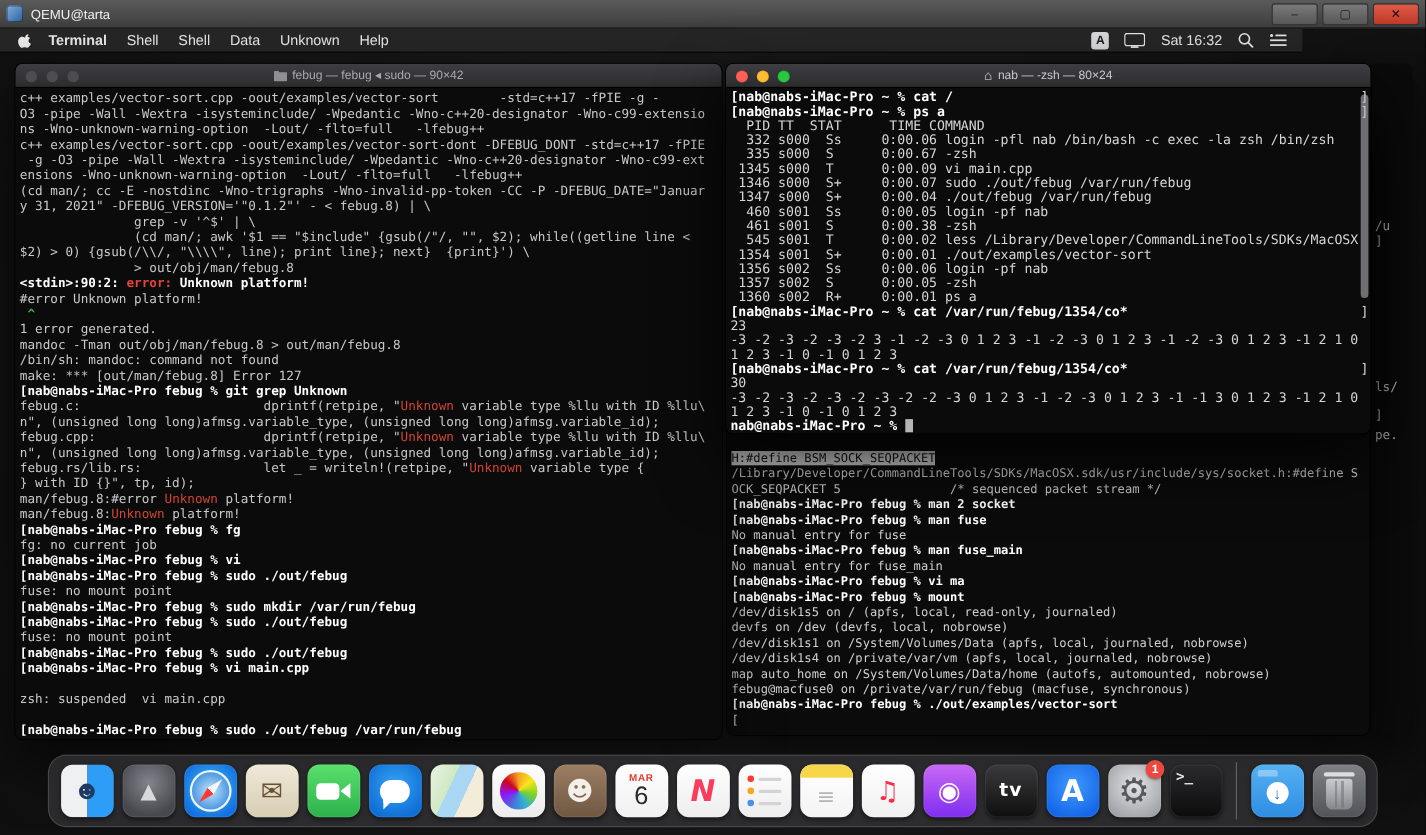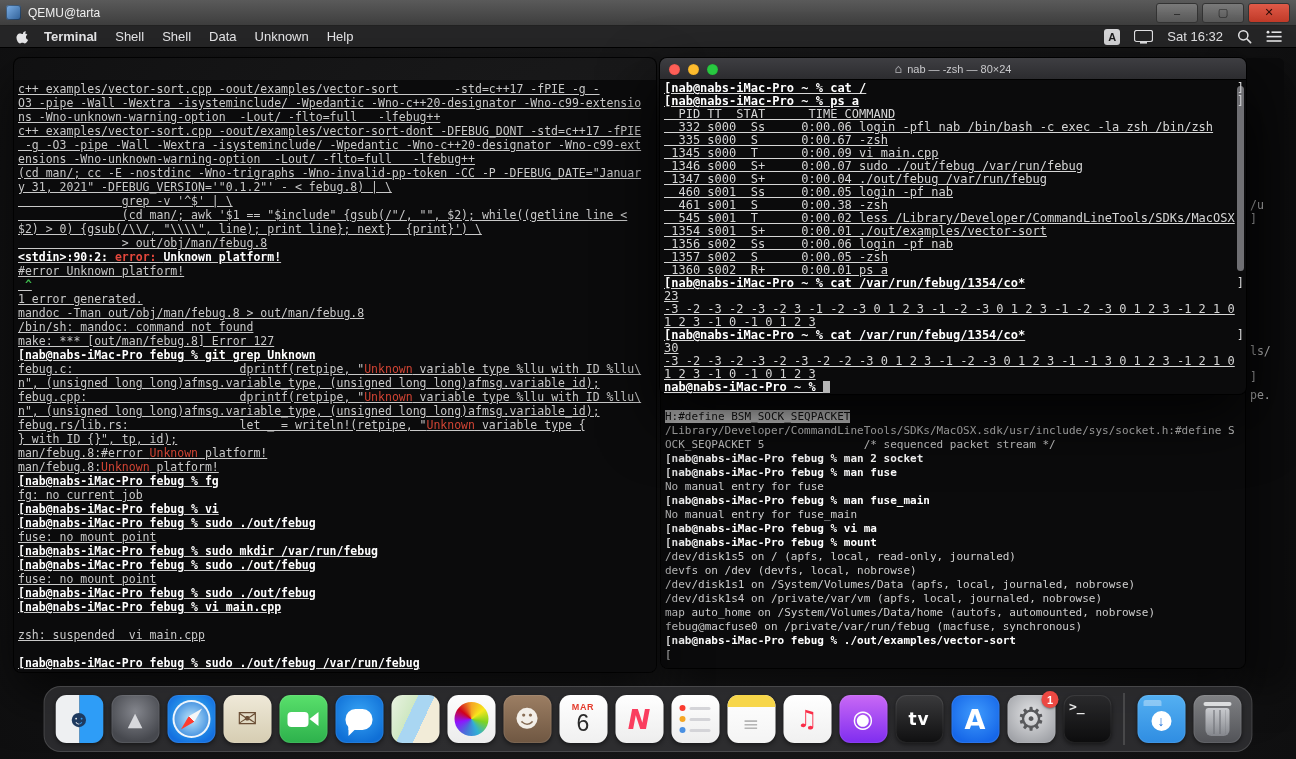--- a/index.html
+++ b/index.html
@@ -13,21 +13,21 @@
               display:flex; align-items:center; padding:0 6px; }
   .qemu-icon { width:15px; height:15px; border-radius:3px; margin-right:7px;
                background:linear-gradient(135deg,#7fb2e8,#2d5d94); box-shadow:inset 0 0 0 1px rgba(0,0,0,.4); }
   .qemu-title { color:#f0f0f0; font-size:12px; flex:1; }
   .qemu-btn { width:42px; height:20px; margin-left:4px; border-radius:3px;
               background:linear-gradient(#7a7a7a,#585858); border:1px solid #333;
               color:#1c1c1c; font-size:11px; display:flex; align-items:center; justify-content:center; cursor:default; }
   .qemu-btn.close { background:linear-gradient(#e05a48,#c03a28); color:#2a0c08; }
 
   
-  .menu-bar { position:absolute; left:0; top:26px; width:1296px; height:22px;
+  .menu-bar { position:absolute; left:0; top:26px; width:1184px; height:22px;
               background:#262627; border-bottom:1px solid #000;
               display:flex; align-items:center; color:#e6e6e8; font-size:13px; }
   .apple-menu { padding:0 14px 0 16px; display:flex; align-items:center; }
   .menu-app { font-weight:bold; margin-right:18px; }
   .menus { display:flex; gap:18px; }
   .menu-item { cursor:default; }
   .menu-right { margin-left:auto; display:flex; align-items:center; gap:14px; padding-right:14px; }
   .input-badge { width:16px; height:16px; background:#d9d9db; color:#1b1b1c; border-radius:3px;
                  font-size:11px; font-weight:bold; display:flex; align-items:center; justify-content:center; }
   .clock { font-size:13px; }
@@ -38,21 +38,21 @@
   .titlebar { height:22px; background:linear-gradient(#3e3e42,#2c2c2f); border-bottom:1px solid #000;
               position:relative; display:flex; align-items:center; justify-content:center; }
   .traffic { position:absolute; left:9px; top:6px; display:flex; gap:8px; }
   .dot { width:11px; height:11px; border-radius:50%; box-shadow:inset 0 0 1px rgba(0,0,0,.4); }
   .dot.inactive { background:#4d4d50; }
   .dot.red { background:#ff5f57; } .dot.yellow { background:#febc2e; } .dot.green { background:#28c840; }
   .win-title { font-size:11px; color:#a9a9ac; display:flex; align-items:center; gap:5px; white-space:nowrap; }
   .proxy-glyph { font-size:12px; color:#9a9a9e; font-family:"DejaVu Sans",sans-serif; }
   .term-content { position:absolute; left:0; right:0; bottom:0; top:22px; background:#0b0b0c;
                   font-family:"DejaVu Sans Mono","Liberation Mono",monospace;
-                  white-space:pre; color:#cfcfcf; padding:2px 2px 2px 4px; overflow:hidden;text-decoration:underline; }
+                  white-space:pre; color:#cfcfcf; padding:2px 2px 2px 4px; overflow:hidden; }
   .tl span { vertical-align:top; }
   .t-left  { font-size:11.5px; color:#c9c9c9; }
   .t-left  .tl { height:14px; line-height:14px; }
   .t-front { font-size:12px; color:#d6d6d6; }
   .t-front .tl { height:13px; line-height:13px; }
   .t-back  { font-size:11px; color:#cfcfcf; }
   .t-back  .tl { height:14px; line-height:14px; }
   .s-b  { color:#ffffff; font-weight:bold; }
   .s-rb { color:#e3473c; font-weight:bold; }
   .s-r  { color:#d04434; }
@@ -193,20 +193,33 @@
         <div class="dot inactive"></div>
         <div class="dot inactive"></div>
       </div>
     </div>
     <div class="term-content t-back">
       <div class="back-anchor"><div class="tl"><span class="s-hl">H:#define BSM_SOCK_SEQPACKET</span></div><div class="tl"><span>/Library/Developer/CommandLineTools/SDKs/MacOSX.sdk/usr/include/sys/socket.h:#define S</span></div><div class="tl"><span>OCK_SEQPACKET 5               /* sequenced packet stream */</span></div><div class="tl"><span class="s-b">[nab@nabs-iMac-Pro febug % man 2 socket</span></div><div class="tl"><span class="s-b">[nab@nabs-iMac-Pro febug % man fuse</span></div><div class="tl"><span>No manual entry for fuse</span></div><div class="tl"><span class="s-b">[nab@nabs-iMac-Pro febug % man fuse_main</span></div><div class="tl"><span>No manual entry for fuse_main</span></div><div class="tl"><span class="s-b">[nab@nabs-iMac-Pro febug % vi ma</span></div><div class="tl"><span class="s-b">[nab@nabs-iMac-Pro febug % mount</span></div><div class="tl"><span>/dev/disk1s5 on / (apfs, local, read-only, journaled)</span></div><div class="tl"><span>devfs on /dev (devfs, local, nobrowse)</span></div><div class="tl"><span>/dev/disk1s1 on /System/Volumes/Data (apfs, local, journaled, nobrowse)</span></div><div class="tl"><span>/dev/disk1s4 on /private/var/vm (apfs, local, journaled, nobrowse)</span></div><div class="tl"><span>map auto_home on /System/Volumes/Data/home (autofs, automounted, nobrowse)</span></div><div class="tl"><span>febug@macfuse0 on /private/var/run/febug (macfuse, synchronous)</span></div><div class="tl"><span class="s-b">[nab@nabs-iMac-Pro febug % ./out/examples/vector-sort</span></div><div class="tl"><span>[</span></div></div>
     </div>
   </div>
 
   <div class="t-window" style="left:14px;top:58px;width:642px;height:614px;">
+    <div class="titlebar">
+      <div class="traffic">
+        <div class="dot inactive"></div>
+        <div class="dot inactive"></div>
+        <div class="dot inactive"></div>
+      </div>
+      <div class="win-title">
+        <svg class="proxy-glyph" width="12" height="10" viewBox="0 0 12 10">
+            <path d="M0 1.5C0 .9.4.5 1 .5h3l1 1.2h6c.6 0 1 .4 1 1V9c0 .6-.4 1-1 1H1c-.6 0-1-.4-1-1V1.5z" fill="#8e8e93"></path>
+          </svg>
+        <span>febug — febug ◂ sudo — 90×42</span>
+      </div>
+    </div>
     <div class="term-content t-left"><div class="tl"><span>c++ examples/vector-sort.cpp -oout/examples/vector-sort        -std=c++17 -fPIE -g -</span></div><div class="tl"><span>O3 -pipe -Wall -Wextra -isysteminclude/ -Wpedantic -Wno-c++20-designator -Wno-c99-extensio</span></div><div class="tl"><span>ns -Wno-unknown-warning-option  -Lout/ -flto=full   -lfebug++</span></div><div class="tl"><span>c++ examples/vector-sort.cpp -oout/examples/vector-sort-dont -DFEBUG_DONT -std=c++17 -fPIE</span></div><div class="tl"><span> -g -O3 -pipe -Wall -Wextra -isysteminclude/ -Wpedantic -Wno-c++20-designator -Wno-c99-ext</span></div><div class="tl"><span>ensions -Wno-unknown-warning-option  -Lout/ -flto=full   -lfebug++</span></div><div class="tl"><span>(cd man/; cc -E -nostdinc -Wno-trigraphs -Wno-invalid-pp-token -CC -P -DFEBUG_DATE="Januar</span></div><div class="tl"><span>y 31, 2021" -DFEBUG_VERSION='"0.1.2"' - &lt; febug.8) | \</span></div><div class="tl"><span>               grep -v '^$' | \</span></div><div class="tl"><span>               (cd man/; awk '$1 == "$include" {gsub(/"/, "", $2); while((getline line &lt;</span></div><div class="tl"><span>$2) &gt; 0) {gsub(/\\/, "\\\\", line); print line}; next}  {print}') \</span></div><div class="tl"><span>               &gt; out/obj/man/febug.8</span></div><div class="tl"><span class="s-b">&lt;stdin&gt;:90:2: </span><span class="s-rb">error: </span><span class="s-b">Unknown platform!</span></div><div class="tl"><span>#error Unknown platform!</span></div><div class="tl"><span class="s-g"> ^</span></div><div class="tl"><span>1 error generated.</span></div><div class="tl"><span>mandoc -Tman out/obj/man/febug.8 &gt; out/man/febug.8</span></div><div class="tl"><span>/bin/sh: mandoc: command not found</span></div><div class="tl"><span>make: *** [out/man/febug.8] Error 127</span></div><div class="tl"><span class="s-b">[nab@nabs-iMac-Pro febug % git grep Unknown</span></div><div class="tl"><span>febug.c:                        dprintf(retpipe, "</span><span class="s-r">Unknown</span><span> variable type %llu with ID %llu\</span></div><div class="tl"><span>n", (unsigned long long)afmsg.variable_type, (unsigned long long)afmsg.variable_id);</span></div><div class="tl"><span>febug.cpp:                      dprintf(retpipe, "</span><span class="s-r">Unknown</span><span> variable type %llu with ID %llu\</span></div><div class="tl"><span>n", (unsigned long long)afmsg.variable_type, (unsigned long long)afmsg.variable_id);</span></div><div class="tl"><span>febug.rs/lib.rs:                let _ = writeln!(retpipe, "</span><span class="s-r">Unknown</span><span> variable type {</span></div><div class="tl"><span>} with ID {}", tp, id);</span></div><div class="tl"><span>man/febug.8:#error </span><span class="s-r">Unknown</span><span> platform!</span></div><div class="tl"><span>man/febug.8:</span><span class="s-r">Unknown</span><span> platform!</span></div><div class="tl"><span class="s-b">[nab@nabs-iMac-Pro febug % fg</span></div><div class="tl"><span>fg: no current job</span></div><div class="tl"><span class="s-b">[nab@nabs-iMac-Pro febug % vi</span></div><div class="tl"><span class="s-b">[nab@nabs-iMac-Pro febug % sudo ./out/febug</span></div><div class="tl"><span>fuse: no mount point</span></div><div class="tl"><span class="s-b">[nab@nabs-iMac-Pro febug % sudo mkdir /var/run/febug</span></div><div class="tl"><span class="s-b">[nab@nabs-iMac-Pro febug % sudo ./out/febug</span></div><div class="tl"><span>fuse: no mount point</span></div><div class="tl"><span class="s-b">[nab@nabs-iMac-Pro febug % sudo ./out/febug</span></div><div class="tl"><span class="s-b">[nab@nabs-iMac-Pro febug % vi main.cpp</span></div><div class="tl"><span></span></div><div class="tl"><span>zsh: suspended  vi main.cpp</span></div><div class="tl"><span></span></div><div class="tl"><span class="s-b">[nab@nabs-iMac-Pro febug % sudo ./out/febug /var/run/febug</span></div></div>
   </div>
 
   <div class="t-window" style="left:660px;top:58px;width:586px;height:336px;box-shadow:0 26px 60px rgba(0,0,0,.8), 0 0 0 1px rgba(0,0,0,.9);">
     <div class="titlebar">
       <div class="traffic">
         <div class="dot red"></div>
         <div class="dot yellow"></div>
         <div class="dot green"></div>
       </div>

